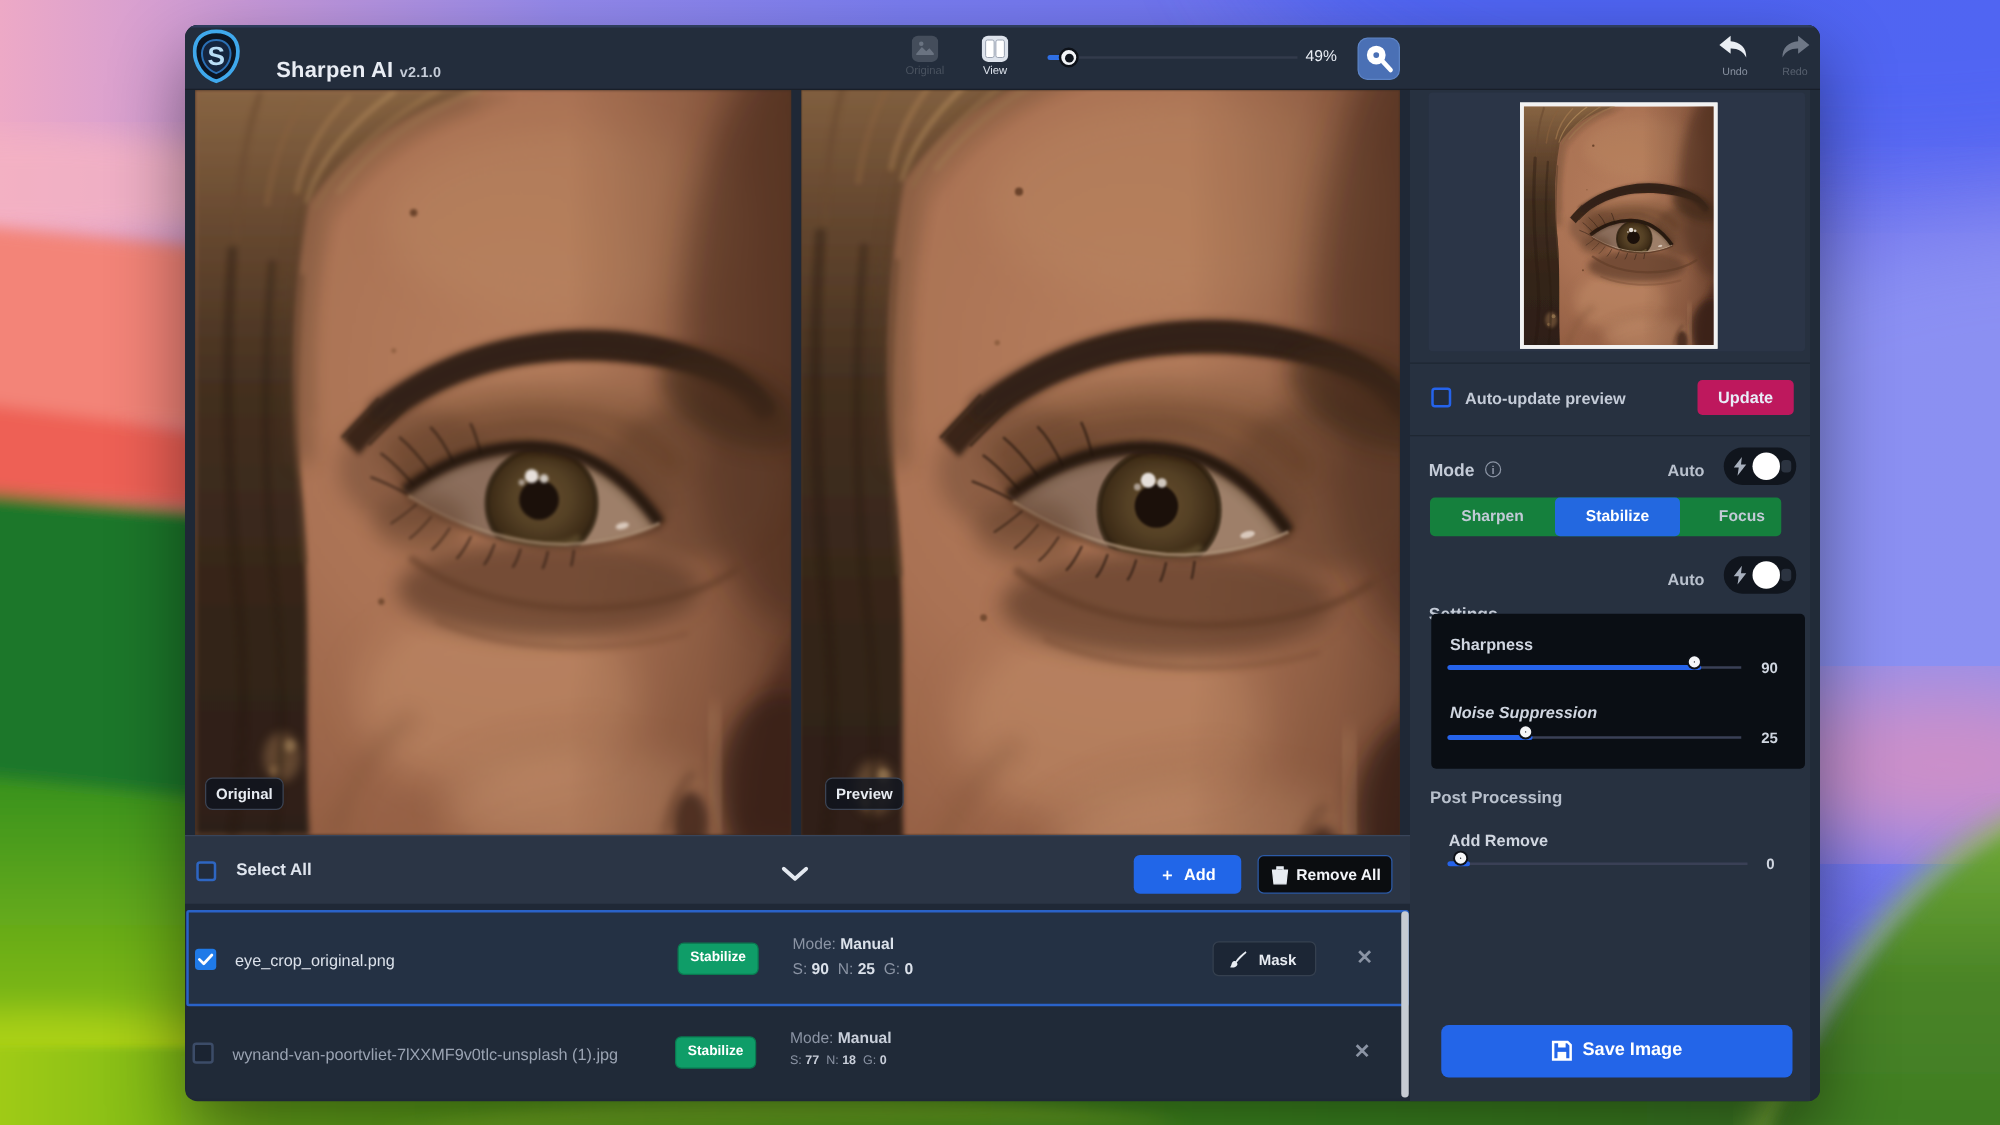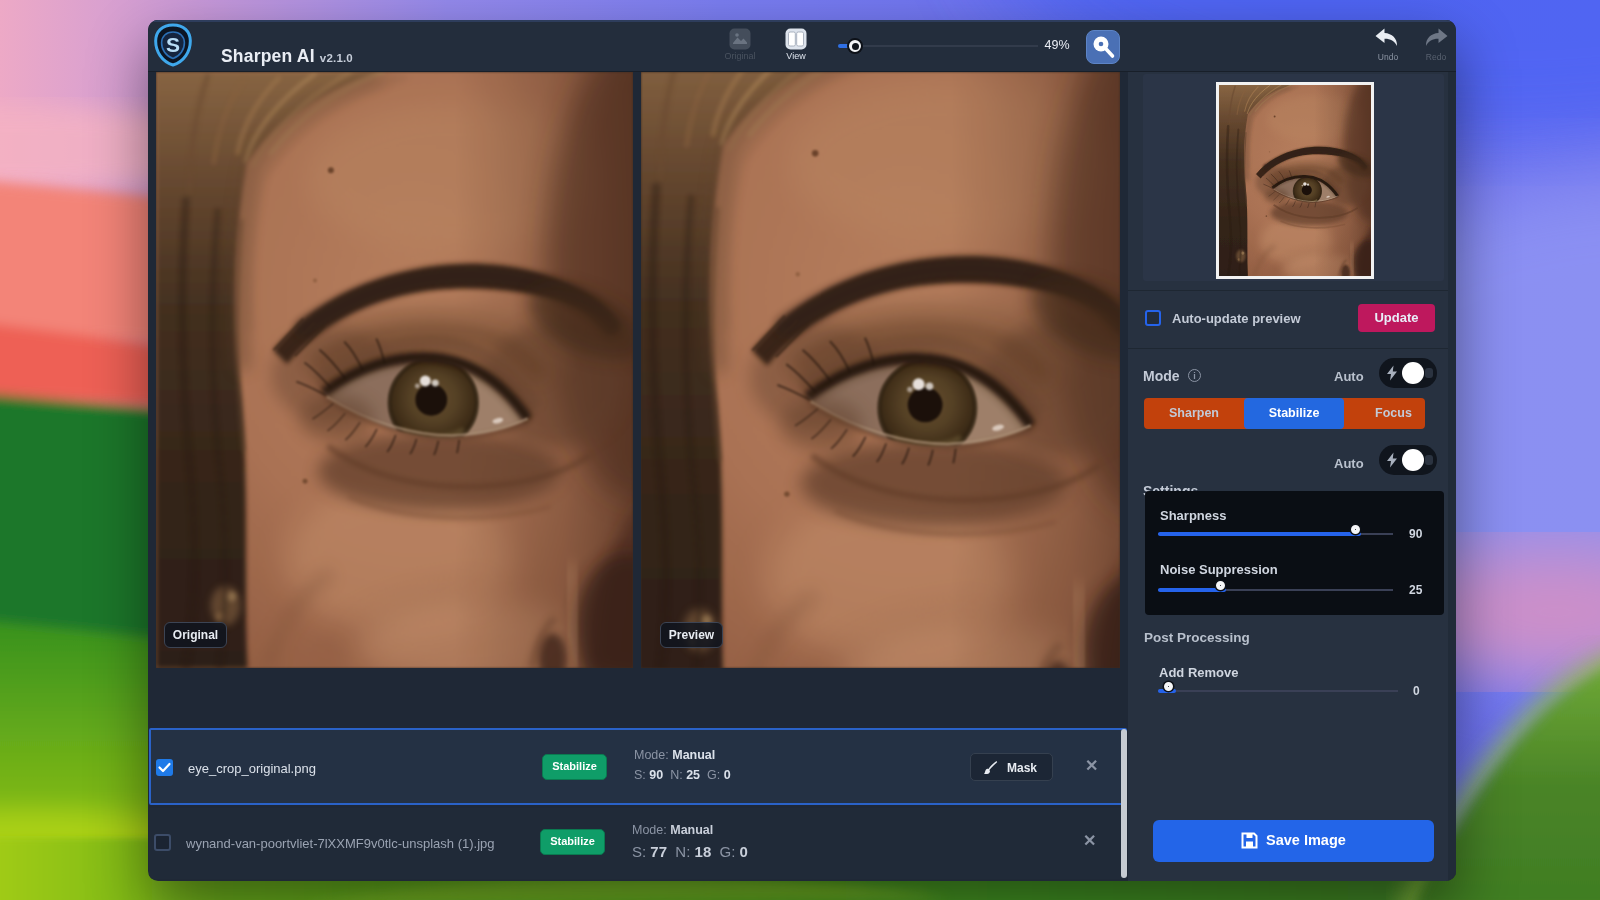--- a/index.html
+++ b/index.html
@@ -143,20 +143,34 @@
   </div>
 
   <div class="abs" style="left:493px;top:52px;width:479px;height:596px;background:#3a2b22;overflow:hidden;">
     <svg width="479" height="596" viewBox="16 23 440 550" preserveAspectRatio="xMidYMid slice" style="filter:blur(0.8px)">
         <use href="#face"></use>
       </svg>
   </div>
   <div class="abs lbl" style="left:16px;top:602px;">Original</div>
   <div class="abs lbl" style="left:512px;top:602px;">Preview</div>
 
+  <div class="abs" id="selbar" style="left:0;top:648px;width:980px;height:55px;background:#2b3545;border-top:1px solid #39455a;">
+    <div class="abs" style="left:9px;top:20px;width:16px;height:16px;border-radius:3px;border:2px solid #2e66c2;background:#222c3c;"></div>
+    <div class="abs" style="left:41px;top:19px;font-size:13.5px;font-weight:bold;color:#dfe5ee;">Select All</div>
+    <svg class="abs" style="left:477px;top:24px" width="22" height="12" viewBox="0 0 22 12">
+      <path d="M2,2 L11,10 L20,2" fill="none" stroke="#e4e9f0" stroke-width="3" stroke-linecap="round" stroke-linejoin="round"></path>
+    </svg>
+    <div class="abs" style="left:759px;top:15px;width:86px;height:31px;border-radius:5px;background:#2166e8;color:#fff;font-size:13px;font-weight:bold;text-align:center;line-height:31px;">＋&nbsp; Add</div>
+    <div class="abs" style="left:858px;top:15px;width:108px;height:31px;border-radius:5px;background:#0b0d10;border:1.5px solid #2c5ba8;color:#f2f4f8;font-size:12.5px;font-weight:bold;">
+      <svg class="abs" style="left:10px;top:7px" width="14" height="16" viewBox="0 0 14 16">
+          <path d="M1,4 L13,4 L11.8,15 L2.2,15 Z M4.5,3.5 L4.5,1.5 L9.5,1.5 L9.5,3.5" fill="#e8ecf2" stroke="#e8ecf2" stroke-width="1"></path>
+        </svg>
+      <span style="position:absolute;left:30px;top:8px;">Remove All</span>
+    </div>
+  </div>
 
   <div class="abs" id="row1" style="left:1px;top:708px;width:978px;height:77px;background:#243144;border:2px solid #2a62c8;border-radius:2px;">
     <div class="abs" style="left:5px;top:29px;width:17px;height:17px;border-radius:3px;background:#1f7ae8;">
       <svg width="17" height="17" viewBox="0 0 17 17">
           <path d="M3.5,8.5 L7,12 L13.5,5" fill="none" stroke="#fff" stroke-width="2.2" stroke-linecap="round" stroke-linejoin="round"></path>
         </svg>
     </div>
     <div class="abs" style="left:37px;top:31px;font-size:13px;color:#dbe1ea;">eye_crop_original.png</div>
     <div class="abs badge" style="left:391px;top:24px;">Stabilize</div>
     <div class="abs" style="left:483px;top:18px;font-size:12.5px;color:#8b94a4;">Mode: <span style="color:#dbe1ea;font-weight:bold;">Manual</span></div>
@@ -167,21 +181,21 @@
         </svg>
       <span style="position:absolute;left:36px;top:7px;font-size:12px;font-weight:bold;color:#e8ecf2;">Mask</span>
     </div>
     <div class="abs xmark" style="left:934px;top:26px;">✕</div>
   </div>
   <div class="abs" id="row2" style="left:1px;top:788px;width:978px;height:71px;background:#202a38;">
     <div class="abs" style="left:5px;top:26px;width:17px;height:17px;border-radius:3px;border:2px solid #3c4c68;background:#1b2432;"></div>
     <div class="abs" style="left:37px;top:28px;font-size:13px;color:#9aa3b2;">wynand-van-poortvliet-7lXXMF9v0tlc-unsplash (1).jpg</div>
     <div class="abs badge" style="left:391px;top:21px;">Stabilize</div>
     <div class="abs" style="left:483px;top:15px;font-size:12.5px;color:#8b94a4;">Mode: <span style="color:#c9cfda;font-weight:bold;">Manual</span></div>
-    <div class="abs" style="left:483px;top:35px;font-size:15px;color:#8b94a4;">S: <span style="color:#c9cfda;font-weight:bold;">77</span>&nbsp;&nbsp;N: <span style="color:#c9cfda;font-weight:bold;">18</span>&nbsp;&nbsp;G: <span style="color:#c9cfda;font-weight:bold;">0</span></div>
+    <div class="abs" style="left:483px;top:35px;font-size:10px;color:#8b94a4;">S: <span style="color:#c9cfda;font-weight:bold;">77</span>&nbsp;&nbsp;N: <span style="color:#c9cfda;font-weight:bold;">18</span>&nbsp;&nbsp;G: <span style="color:#c9cfda;font-weight:bold;">0</span></div>
     <div class="abs xmark" style="left:934px;top:23px;">✕</div>
   </div>
 
   <div class="abs" style="left:973px;top:709px;width:6px;height:149px;border-radius:3px;background:#c6cbd2;"></div>
 
   <div class="abs" id="sidebar" style="left:980px;top:52px;width:328px;height:809px;background:#273140;">
     <div class="abs" style="left:15px;top:2px;width:301px;height:207px;background:#2b3547;border-radius:3px;"></div>
     <div class="abs" style="left:88px;top:10px;width:158px;height:197px;background:#fff;border:3px solid #f2f2f2;overflow:hidden;">
       <svg width="152" height="191" viewBox="0 0 480 600" preserveAspectRatio="xMidYMid slice" style="filter:blur(0.5px)">
           <use href="#face"></use>
@@ -196,42 +210,42 @@
     <div class="abs" style="left:15px;top:296px;font-size:14px;font-weight:bold;color:#c4cbd7;">Mode</div>
     <div class="abs" style="left:60px;top:297px;width:13px;height:13px;border-radius:50%;border:1.5px solid #8b94a4;color:#8b94a4;font-size:9px;font-weight:bold;text-align:center;line-height:13px;">i</div>
     <div class="abs" style="left:206px;top:297px;font-size:13px;font-weight:bold;color:#b9c1cd;">Auto</div>
     <div class="abs toggle" style="left:251px;top:286px;">
         <svg width="12" height="16" viewBox="0 0 12 16" style="position:absolute;left:7px;top:7px">
           <path d="M7.5,0.5 L1,9 L5,9 L4,15.5 L11,6.5 L6.8,6.5 Z" fill="#a8b0bd"></path>
         </svg>
         <i></i>
       </div>
 
-    <div class="abs" style="left:16px;top:326px;width:281px;height:31px;background:#c2410c;border-radius:4px;">
+    <div class="abs" style="left:16px;top:326px;width:281px;height:31px;background:#15803d;border-radius:4px;">
       <div class="abs" style="left:0;top:0;width:100px;height:31px;text-align:center;line-height:31px;font-size:12.5px;font-weight:bold;color:#c2cad6;">Sharpen</div>
       <div class="abs" style="left:100px;top:0;width:100px;height:31px;border-radius:4px;background:#2368e0;text-align:center;line-height:31px;font-size:12.5px;font-weight:bold;color:#fff;">Stabilize</div>
       <div class="abs" style="left:200px;top:0;width:99px;height:31px;text-align:center;line-height:31px;font-size:12.5px;font-weight:bold;color:#c2cad6;">Focus</div>
     </div>
 
     <div class="abs" style="left:15px;top:383px;font-size:14px;font-weight:bold;color:#c4cbd7;margin-top:28px;">Settings</div>
     <div class="abs" style="left:206px;top:384px;font-size:13px;font-weight:bold;color:#b9c1cd;">Auto</div>
     <div class="abs toggle" style="left:251px;top:373px;">
         <svg width="12" height="16" viewBox="0 0 12 16" style="position:absolute;left:7px;top:7px">
           <path d="M7.5,0.5 L1,9 L5,9 L4,15.5 L11,6.5 L6.8,6.5 Z" fill="#a8b0bd"></path>
         </svg>
         <i></i>
       </div>
 
     <div class="abs" style="left:17px;top:419px;width:299px;height:124px;background:#0a0e14;border-radius:4px;">
       <div class="abs" style="left:15px;top:17px;font-size:13px;font-weight:bold;color:#d0d6e0;">Sharpness</div>
       <div class="abs track" style="left:13px;top:42px;width:235px;"></div>
       <div class="abs fill" style="left:13px;top:41px;width:203px;"></div>
       <div class="abs knob" style="left:206px;top:34px;"></div>
       <div class="abs val" style="left:264px;top:36px;">90</div>
-      <div class="abs" style="left:15px;top:71px;font-size:13px;font-weight:bold;color:#d0d6e0;">Noise Suppression</div>
+      <div class="abs" style="left:15px;top:71px;font-size:13px;font-weight:bold;color:#d0d6e0;font-style:italic;">Noise Suppression</div>
       <div class="abs track" style="left:13px;top:98px;width:235px;"></div>
       <div class="abs fill" style="left:13px;top:97px;width:68px;"></div>
       <div class="abs knob" style="left:71px;top:90px;"></div>
       <div class="abs val" style="left:264px;top:92px;">25</div>
     </div>
 
     <div class="abs" style="left:16px;top:558px;font-size:13.5px;font-weight:bold;color:#b8c0cc;">Post Processing</div>
     <div class="abs" style="left:31px;top:593px;font-size:13px;font-weight:bold;color:#d0d6e0;">Add Remove</div>
     <div class="abs track" style="left:30px;top:618px;width:240px;"></div>
     <div class="abs fill" style="left:30px;top:617px;width:18px;"></div>

